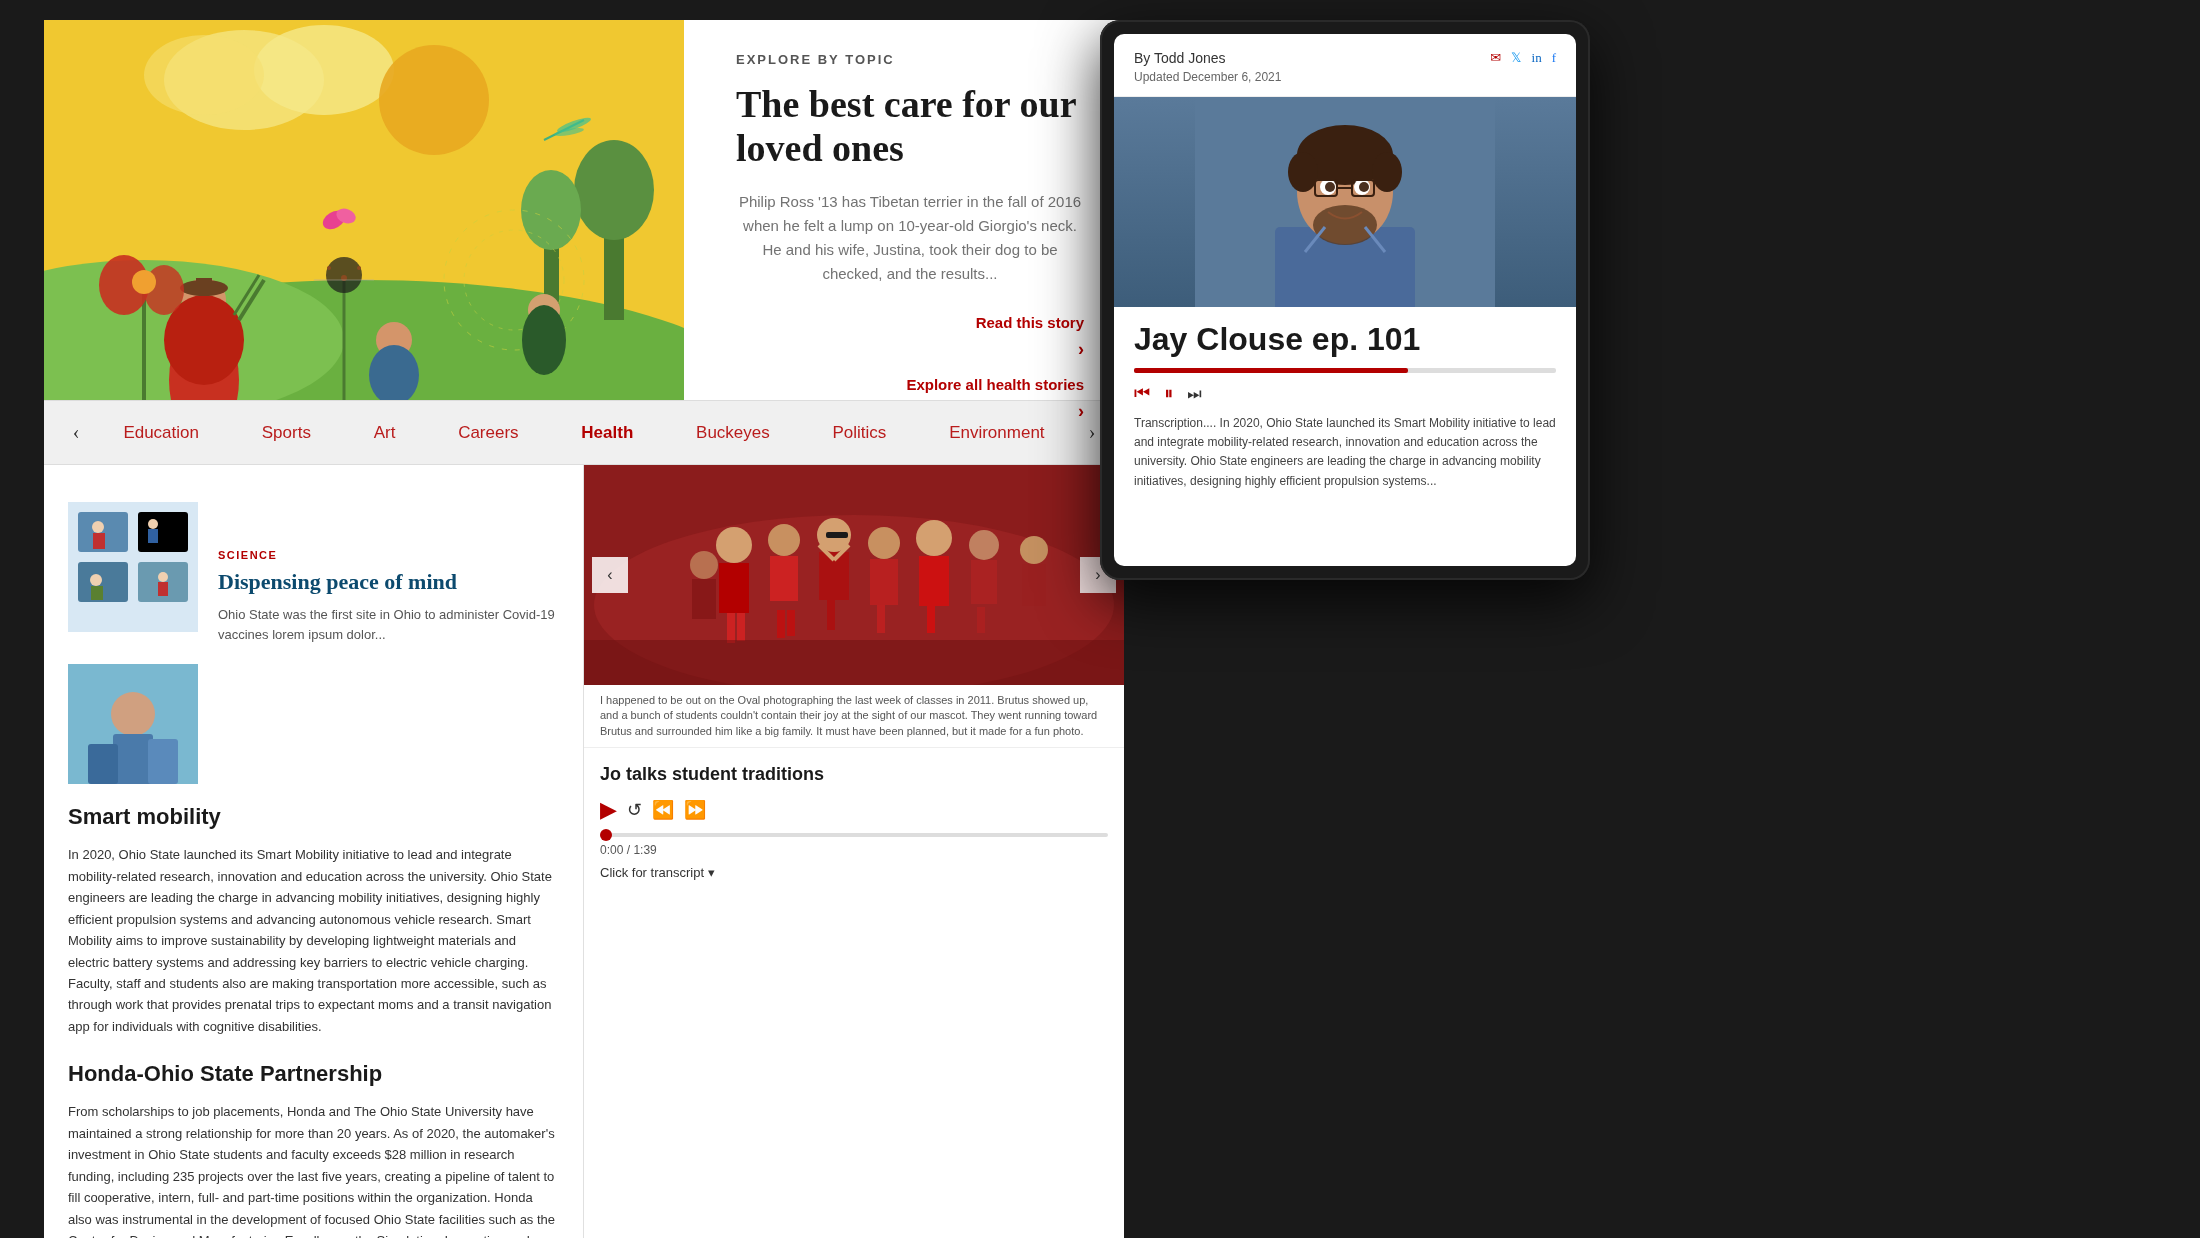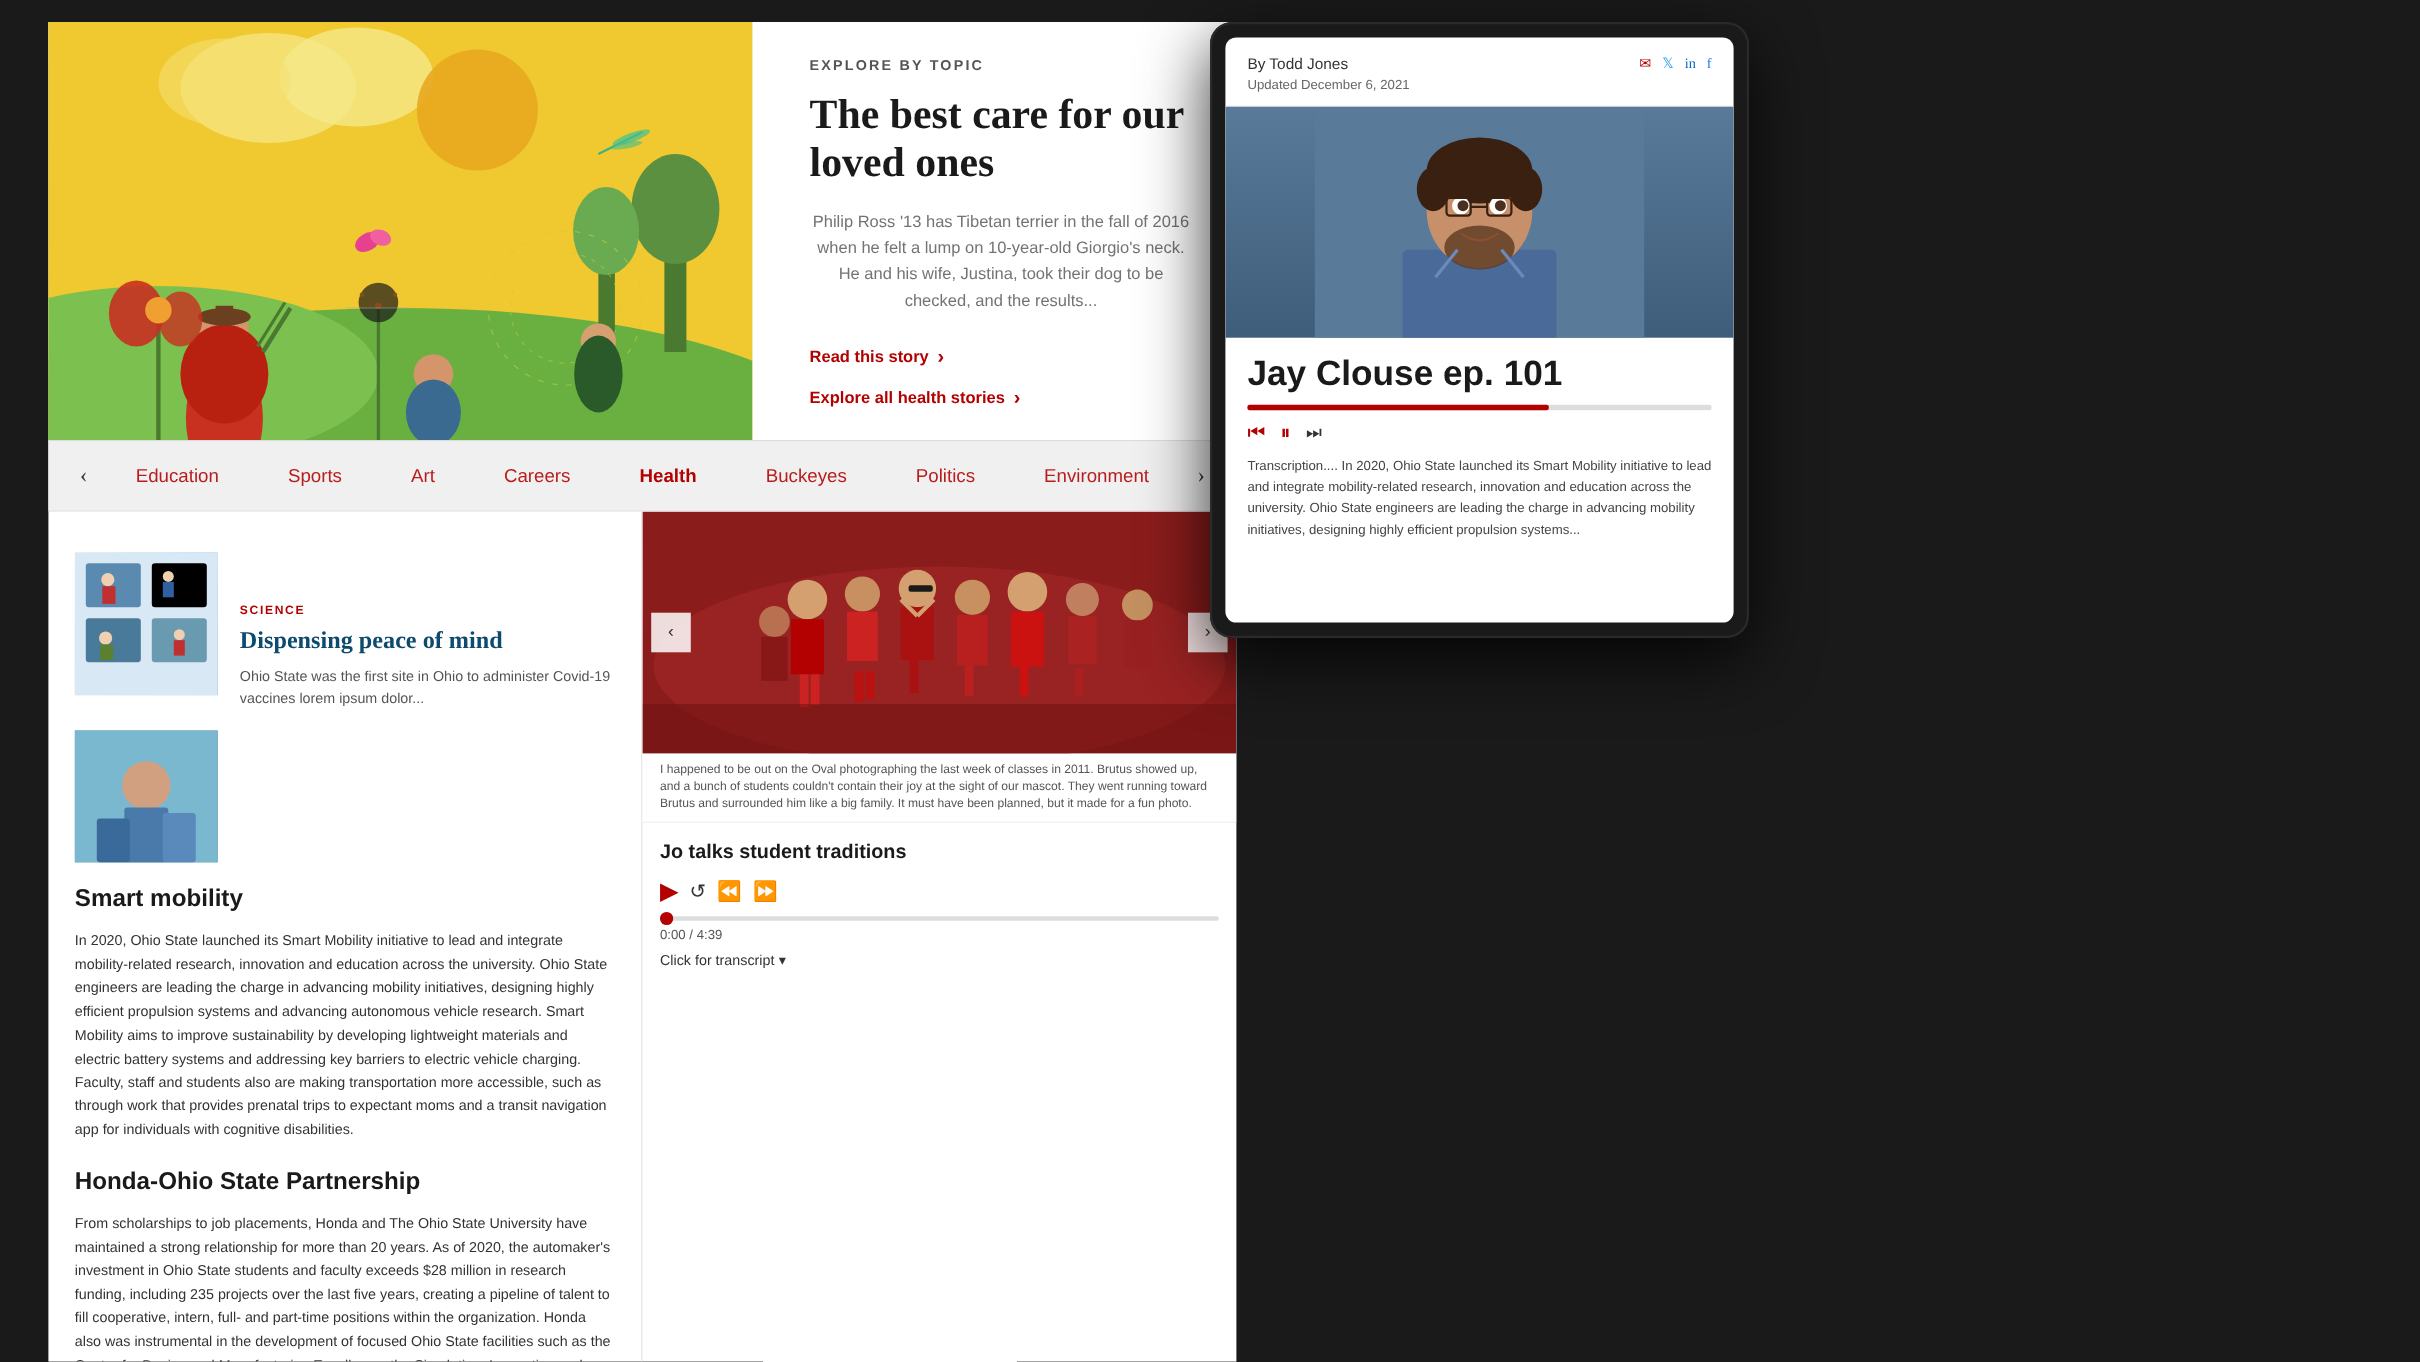--- a/index.html
+++ b/index.html
@@ -72,29 +72,30 @@
       font-size: 15px;
       line-height: 1.6;
       color: #737373;
       margin-bottom: 28px;
       font-family: Liberation Sans, sans-serif;
       text-align: center;
     }
 
     .hero-link {
       display: flex;
-      align-items: center;
+      align-items: flex-end;
       gap: 8px;
       color: #b30000;
       font-family: Arial, sans-serif;
       font-size: 15px;
       font-weight: 600;
       margin-bottom: 16px;
       cursor: pointer;
       text-decoration: none;
+      flex-direction: column;
     }
 
     .hero-link .arrow {
       color: #b30000;
       font-size: 18px;
     }
 
     
     .nav-tabs {
       display: flex;
@@ -689,21 +690,21 @@
         </div>
 
         <div class="progress-bar-wrap">
           <div class="progress-bar">
             <div class="progress-fill"></div>
             <div class="progress-dot"></div>
           </div>
         </div>
 
         <div class="time-display">
-          <span>0:00</span> / <span>4:39</span>
+          <span>0:00</span> / <span>1:39</span>
         </div>
 
         <button class="transcript-btn">
           <span>Click for transcript</span>
           <span>▾</span>
         </button>
       </div>
     </div>
 
   </div>

